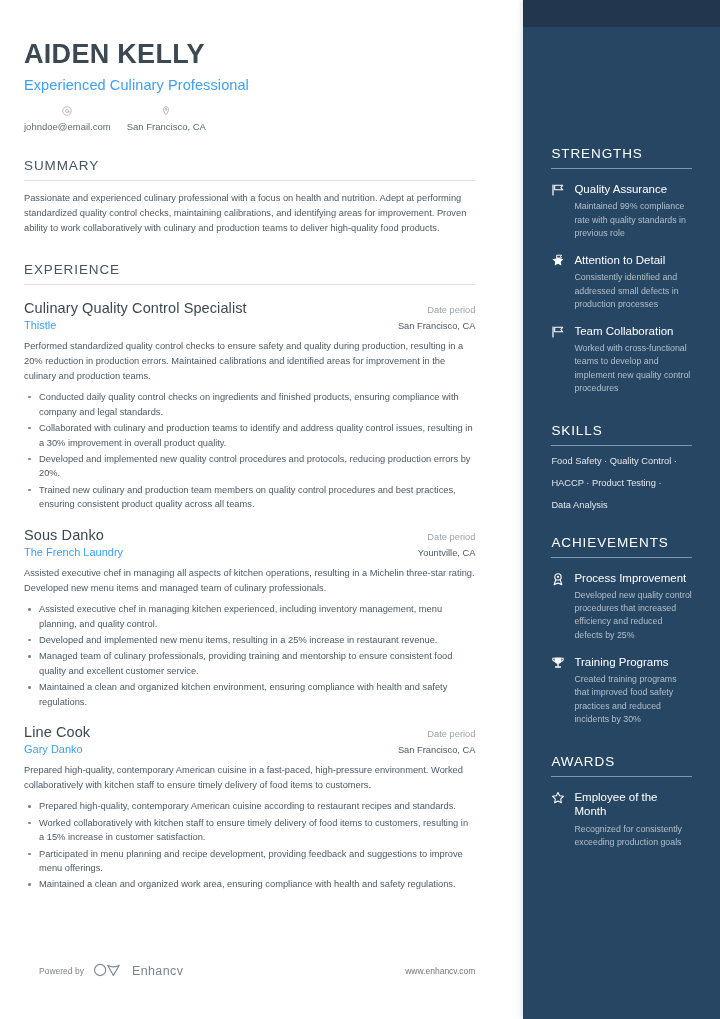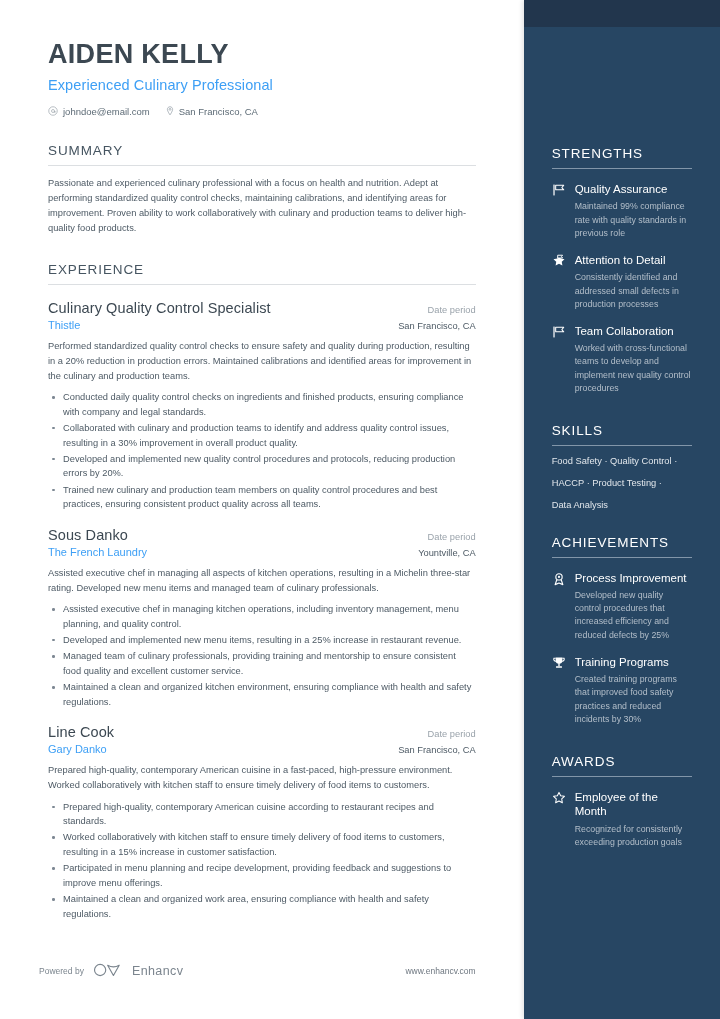--- a/index.html
+++ b/index.html
@@ -9,21 +9,21 @@
     font-family: "Liberation Sans", sans-serif;
     color: #33404a;
     position: relative;
     overflow: hidden;
   }
   .page { width: 720px; height: 1019px; position: relative; display: flex; background: #fff; }
 
   
   .main {
     width: 544px;
-    padding: 40px 48px 0 48px;
+    padding: 40px 48px 0 24px;
     position: relative;
   }
   .name {
     font-size: 27px;
     font-weight: bold;
     letter-spacing: 0.3px;
     color: #3c4852;
     line-height: 1.1;
   }
   .role {
@@ -33,21 +33,21 @@
     letter-spacing: .1px;
   }
   .contact-row {
     margin-top: 13px;
     display: flex;
     align-items: center;
     gap: 16px;
     font-size: 9.5px;
     color: #5d6b76;
   }
-  .contact-item { display: flex; align-items: center; gap: 5px; }
+  .contact-item { display: flex; align-items: center; gap: 5px; flex-direction: column; }
   .contact-item svg { display: block; }
 
   .sec { margin-top: 26px; }
   .sec-title {
     font-size: 13.5px;
     color: #465561;
     letter-spacing: .9px;
     padding-bottom: 7px;
   }
   .sec-rule { height: 1px; background: #dcdfe2; width: 100%; }
@@ -213,21 +213,21 @@
         <div class="job-head">
           <div class="job-title">Sous Danko</div>
           <div class="job-date">Date period</div>
         </div>
         <div class="job-sub">
           <div class="job-company">The French Laundry</div>
           <div class="job-loc">Yountville, CA</div>
         </div>
         <div class="job-desc">Assisted executive chef in managing all aspects of kitchen operations, resulting in a Michelin three-star rating. Developed new menu items and managed team of culinary professionals.</div>
         <ul class="bullets">
-          <li>Assisted executive chef in managing kitchen operations, including inventory management, menu planning, and quality control.</li>
+          <li>Assisted executive chef in managing kitchen experienced, including inventory management, menu planning, and quality control.</li>
           <li>Developed and implemented new menu items, resulting in a 25% increase in restaurant revenue.</li>
           <li>Managed team of culinary professionals, providing training and mentorship to ensure consistent food quality and excellent customer service.</li>
           <li>Maintained a clean and organized kitchen environment, ensuring compliance with health and safety regulations.</li>
         </ul>
       </div>
 
       <div class="job">
         <div class="job-head">
           <div class="job-title">Line Cook</div>
           <div class="job-date">Date period</div>

